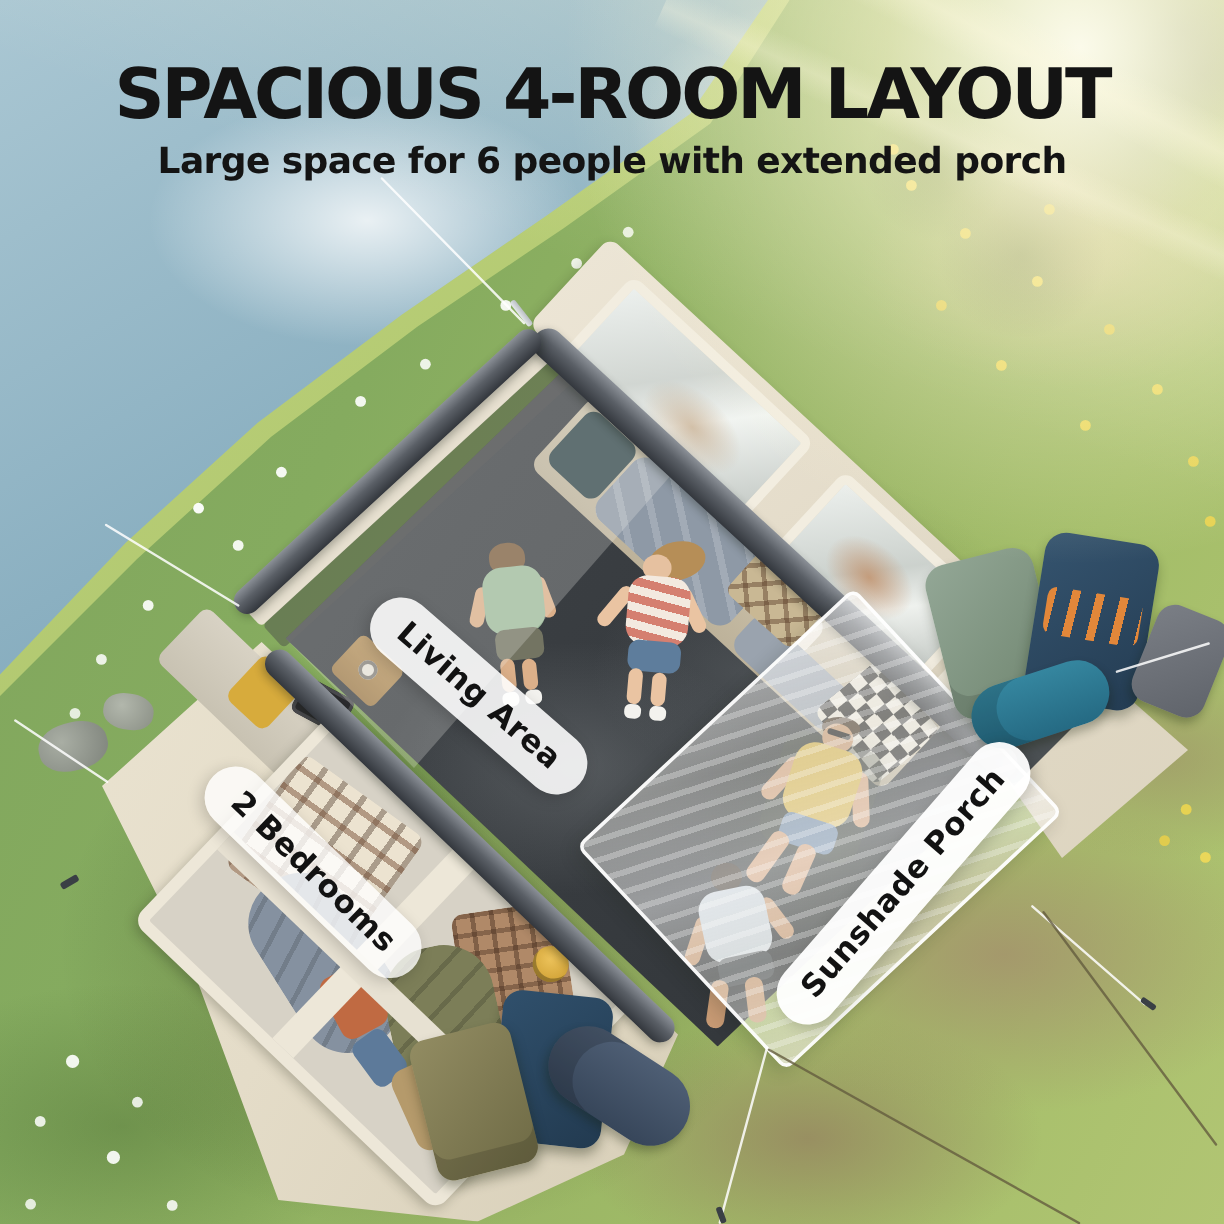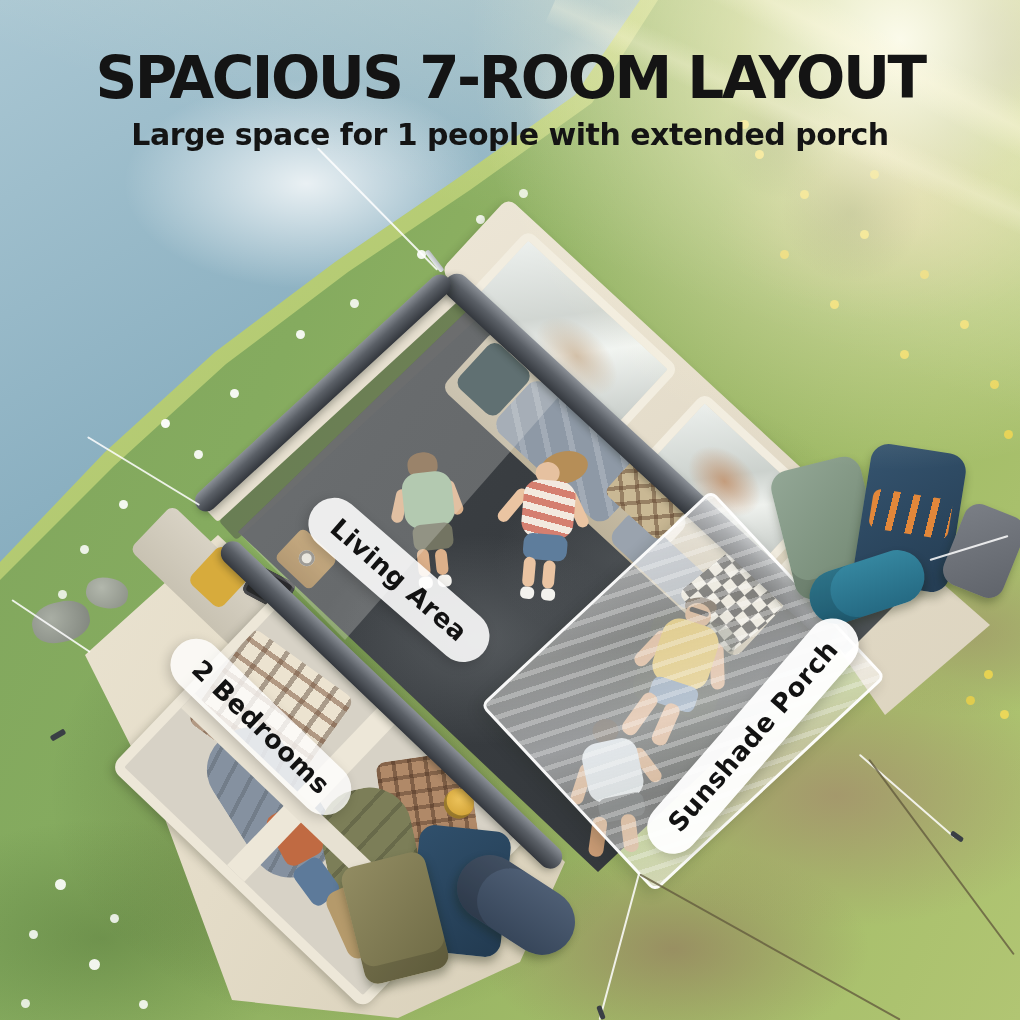--- a/index.html
+++ b/index.html
@@ -237,21 +237,21 @@
   <div class="abs peg" style="left:594px;top:1010px;width:14px;height:5px;z-index:21;transform:rotate(70deg);"></div>
   <div class="abs peg" style="left:950px;top:834px;width:14px;height:5px;z-index:21;transform:rotate(35deg);"></div>
 
   <div class="abs" style="inset:0;z-index:22;pointer-events:none;background:
     radial-gradient(circle at 900px 40px,rgba(255,253,240,.95),rgba(255,248,214,.55) 160px,rgba(255,246,205,0) 430px),
     linear-gradient(200deg,rgba(255,250,220,.35) 0%,rgba(255,250,220,0) 30%);"></div>
   <div class="abs" style="left:430px;top:30px;width:900px;height:54px;z-index:22;pointer-events:none;transform:rotate(27deg);background:linear-gradient(rgba(255,250,225,0),rgba(255,250,225,.4),rgba(255,250,225,0));"></div>
   <div class="abs" style="left:520px;top:140px;width:760px;height:40px;z-index:22;pointer-events:none;transform:rotate(24deg);background:linear-gradient(rgba(255,250,225,0),rgba(255,250,225,.3),rgba(255,250,225,0));"></div>
 
   <div class="hdr" style="top:48px;">
-    <h1>SPACIOUS 7-ROOM LAYOUT</h1>
-    <p>Large space for 1 people with extended porch</p>
+    <h1>SPACIOUS 4-ROOM LAYOUT</h1>
+    <p>Large space for 6 people with extended porch</p>
   </div>
 
   <div class="pill" style="left:399px;top:580px;z-index:30;transform:translate(-50%,-50%) rotate(41deg);background:rgba(255,255,255,.88);">Living Area</div>
   <div class="pill" style="left:261px;top:727px;z-index:30;transform:translate(-50%,-50%) rotate(44deg);background:rgba(255,255,255,.78);">2 Bedrooms</div>
   <div class="pill" style="left:753px;top:736px;z-index:30;transform:translate(-50%,-50%) rotate(-49deg);background:rgba(255,255,255,.95);">Sunshade Porch</div>
 
 </div>
 
 </body></html>

